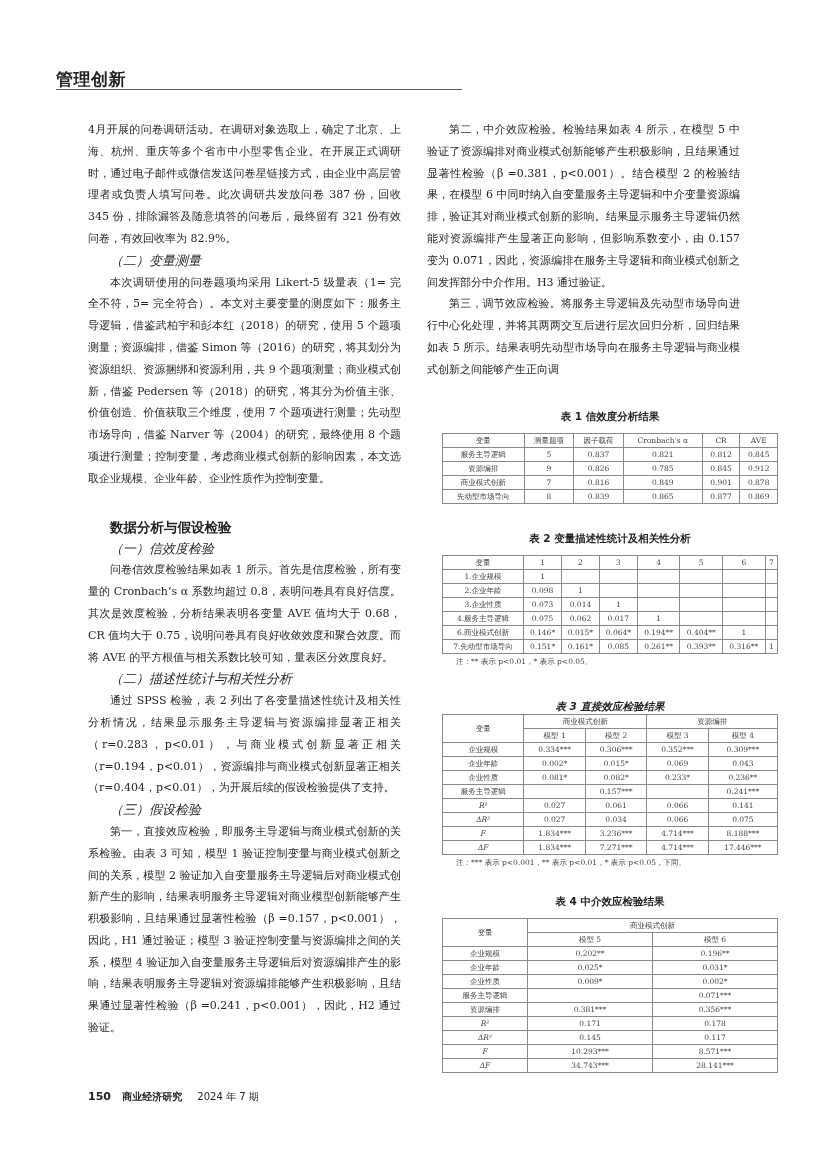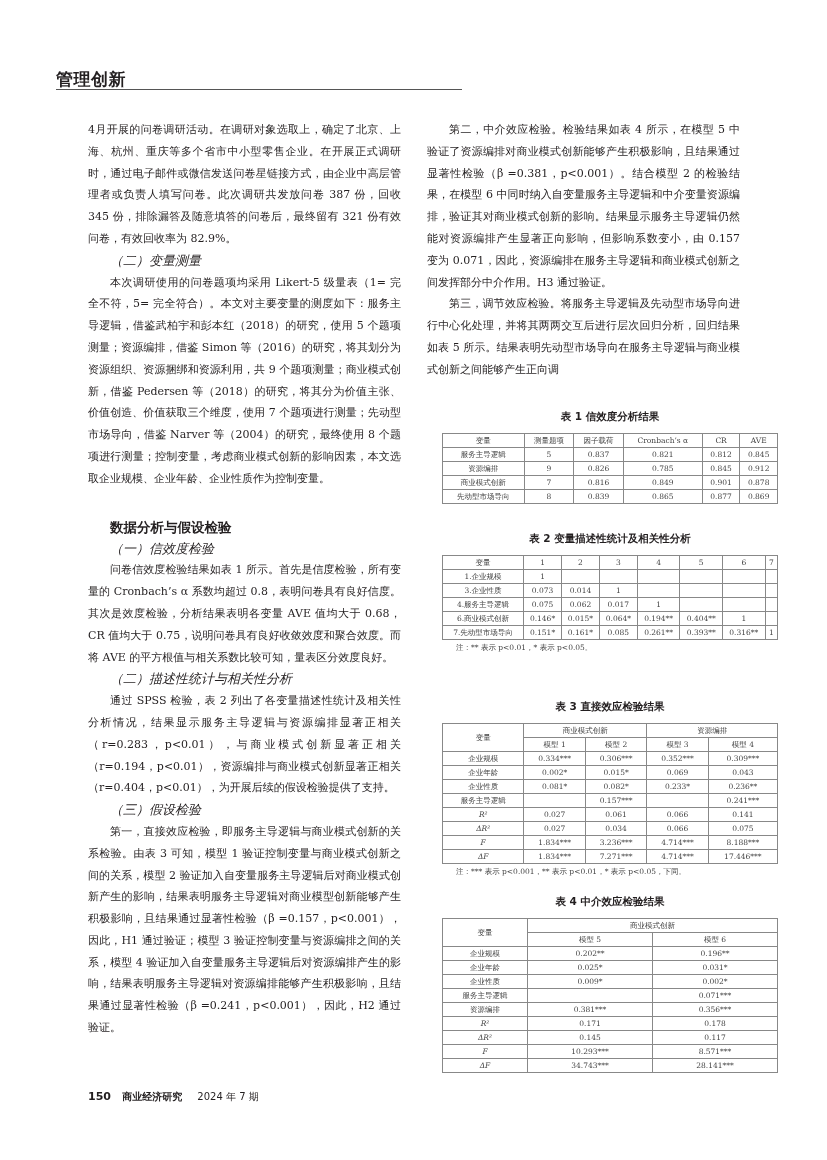--- a/index.html
+++ b/index.html
@@ -121,20 +121,30 @@
           <td class="lft">1.企业规模</td>
           <td>1</td>
           <td></td>
           <td></td>
           <td></td>
           <td></td>
           <td></td>
           <td></td>
         </tr>
         <tr>
+          <td class="lft">2.企业年龄</td>
+          <td>0.098</td>
+          <td>1</td>
+          <td></td>
+          <td></td>
+          <td></td>
+          <td></td>
+          <td></td>
+        </tr>
+        <tr>
           <td class="lft">3.企业性质</td>
           <td>0.073</td>
           <td>0.014</td>
           <td>1</td>
           <td></td>
           <td></td>
           <td></td>
           <td></td>
         </tr>
         <tr>
@@ -166,21 +176,21 @@
           <td>0.393**</td>
           <td>0.316**</td>
           <td>1</td>
         </tr>
       </tbody>
   </table>
   <p class="note">注：** 表示 p&lt;0.01，* 表示 p&lt;0.05。</p>
 </div>
 
 <div class="tblwrap" style="top:700px;">
-  <p class="tbl-title" style="margin-bottom:9px;">表 3 直接效应检验结果</p>
+  <p class="tbl-title" style="font-style:italic;">表 3 直接效应检验结果</p>
   <table class="dt">
     <tbody>
         <tr>
       <td rowspan="2">变量</td>
       <td colspan="2">商业模式创新</td>
       <td colspan="2">资源编排</td>
     </tr>
     <tr>
       <td>模型 1</td>
       <td>模型 2</td>

